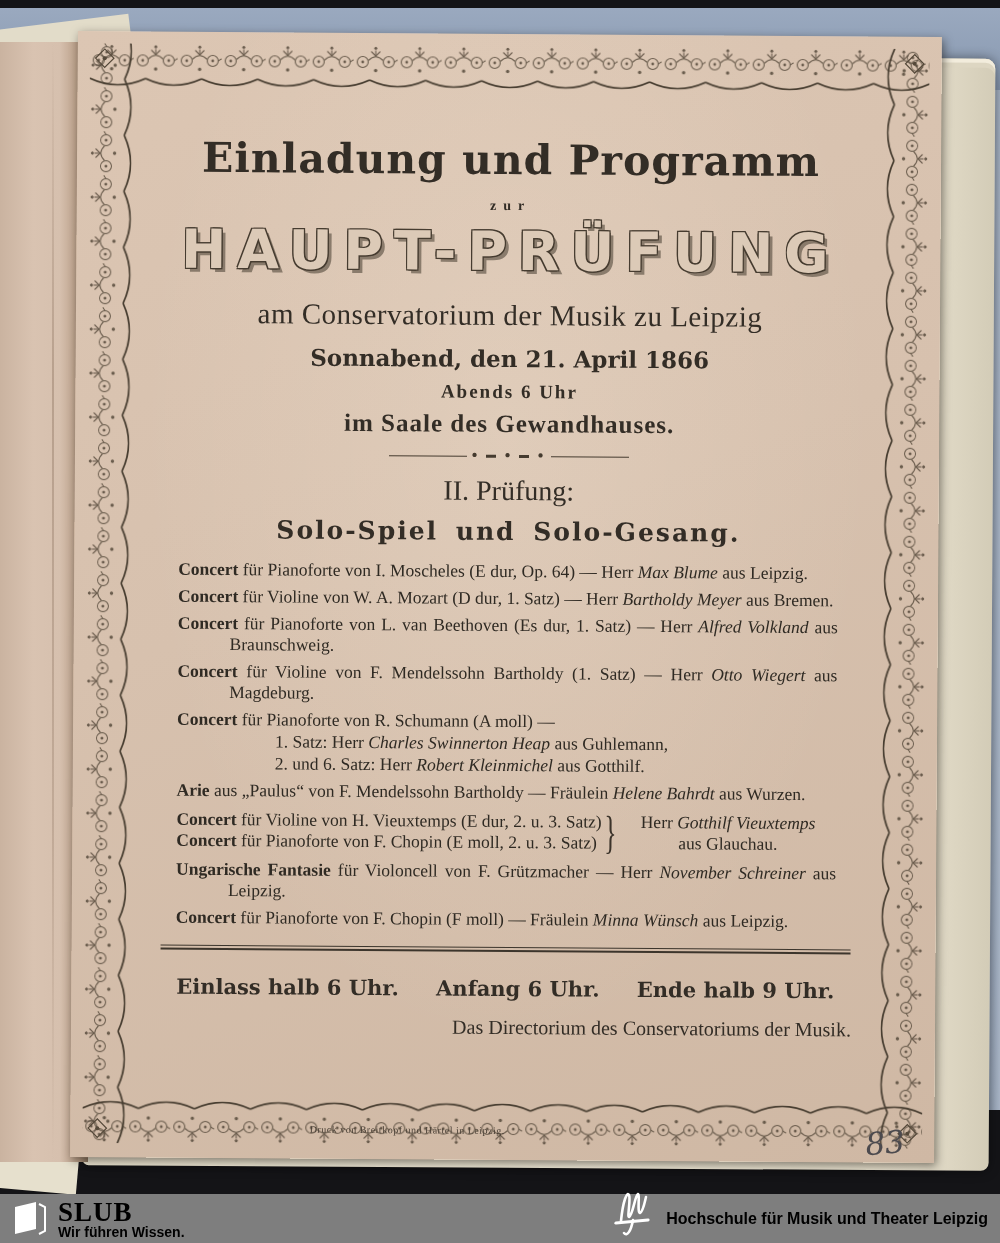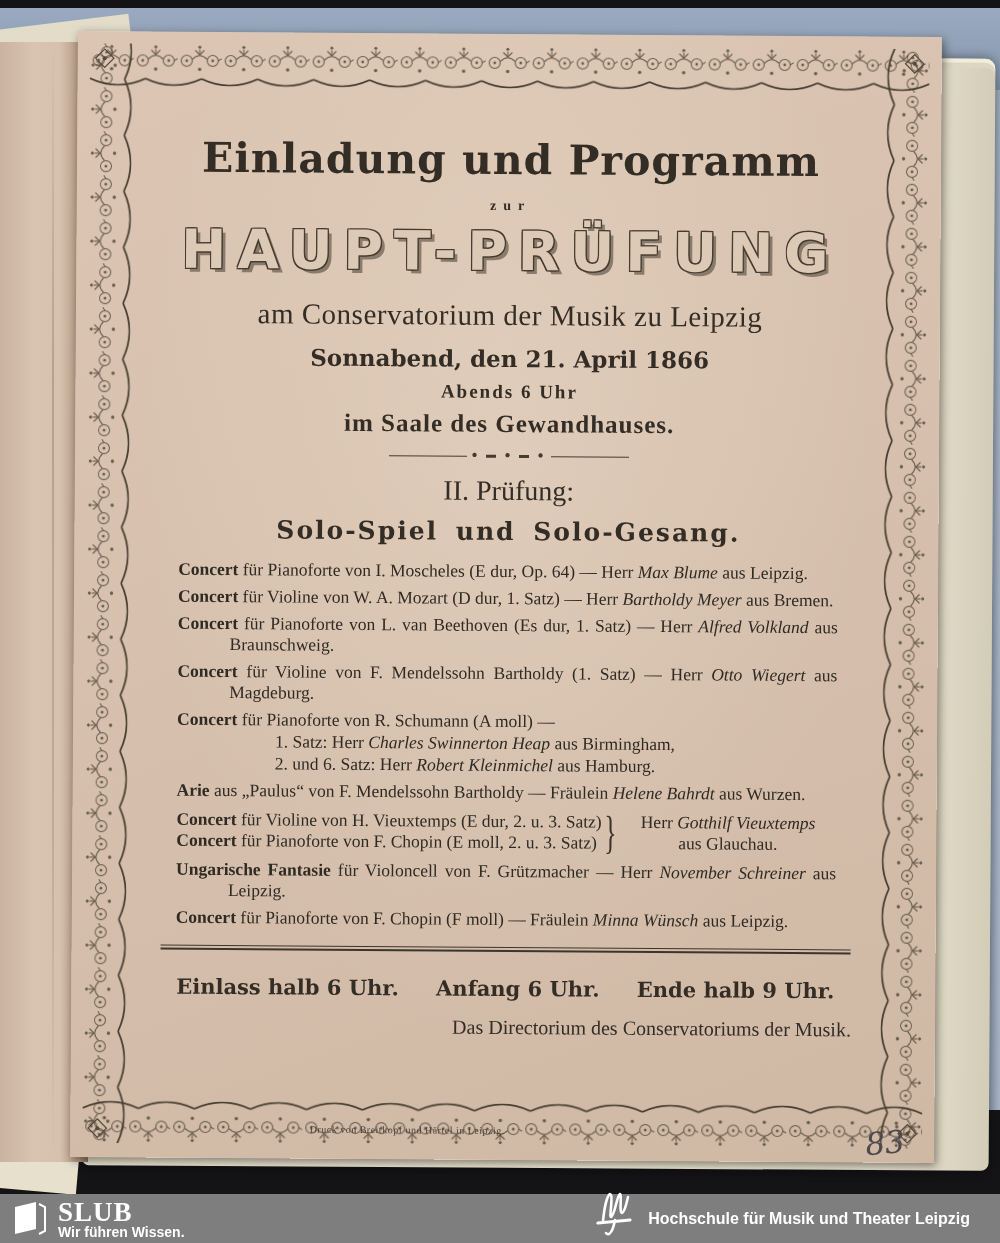--- a/index.html
+++ b/index.html
@@ -73,25 +73,25 @@
   .times{margin-top:24px;font-size:21px;font-weight:700;font-family:"DejaVu Serif",serif;}
   .times span{margin:0 15px;}
   .signature{margin-top:15px;font-size:20px;text-align:right;padding-right:20px;}
   .imprint{position:absolute;bottom:24px;left:0;width:78%;text-align:center;
     font-size:10px;letter-spacing:.5px;color:#4a4036;}
   .page-number{position:absolute;right:30px;bottom:2px;font-size:31px;font-style:italic;
     color:#4c4a4e;transform:rotate(-5deg);font-family:"DejaVu Serif",serif;}
   
   .viewer-bar{position:absolute;left:0;right:0;bottom:0;height:49px;background:#7e7e7e;
     display:flex;align-items:center;justify-content:space-between;
-    font-family:"Liberation Sans",sans-serif;color:#ffffff;z-index:20;}
+    font-family:"Liberation Sans",sans-serif;color:#000000;z-index:20;}
   .slub-group{display:flex;align-items:flex-start;gap:8px;padding-left:12px;cursor:pointer;}
   .slub-text .slub-name{font-family:"Liberation Serif",serif;font-weight:700;font-size:27px;line-height:26px;letter-spacing:1px;}
   .slub-text .slub-tag{font-size:14px;font-weight:700;line-height:14px;}
-  .partner-group{display:flex;align-items:center;gap:14px;padding-right:30px;cursor:pointer;}
+  .partner-group{display:flex;align-items:center;gap:14px;padding-right:12px;cursor:pointer;}
   .partner-name{font-size:16px;font-weight:700;}
 </style>
 </head>
 <body>
 
 <div class="blue-band"></div>
 <div class="blue-right"></div>
 <div class="stack-tl"></div>
 <div class="under-pages"></div>
 <div class="stack-bl"></div>
@@ -183,22 +183,22 @@
           <div class="main"><span class="b">Concert</span><span> für Violine von W. A. Mozart (D dur, 1. Satz) — Herr </span><span class="i">Bartholdy Meyer</span><span> aus Bremen.</span></div>
         </div>
         <div class="prog-item">
           <div class="main"><span class="b">Concert</span><span> für Pianoforte von L. van Beethoven (Es dur, 1. Satz) — Herr </span><span class="i">Alfred Volkland</span><span> aus Braunschweig.</span></div>
         </div>
         <div class="prog-item">
           <div class="main"><span class="b">Concert</span><span> für Violine von F. Mendelssohn Bartholdy (1. Satz) — Herr </span><span class="i">Otto Wiegert</span><span> aus Magdeburg.</span></div>
         </div>
         <div class="prog-item">
           <div class="main"><span class="b">Concert</span><span> für Pianoforte von R. Schumann (A moll) —</span></div>
-          <div class="sub"><span>1. Satz: Herr </span><span class="i">Charles Swinnerton Heap</span><span> aus Birmingham,</span></div>
-          <div class="sub"><span>2. und 6. Satz: Herr </span><span class="i">Robert Kleinmichel</span><span> aus Hamburg.</span></div>
+          <div class="sub"><span>1. Satz: Herr </span><span class="i">Charles Swinnerton Heap</span><span> aus Guhlemann,</span></div>
+          <div class="sub"><span>2. und 6. Satz: Herr </span><span class="i">Robert Kleinmichel</span><span> aus Gotthilf.</span></div>
         </div>
         <div class="prog-item">
           <div class="main"><span class="b">Arie</span><span> aus „Paulus“ von F. Mendelssohn Bartholdy — Fräulein </span><span class="i">Helene Bahrdt</span><span> aus Wurzen.</span></div>
         </div>
         <div class="prog-item pair">
           <div class="pair-left">
             <div class="pair-line"><span class="b">Concert</span><span> für Violine von H. Vieuxtemps (E dur, 2. u. 3. Satz)</span></div>
             <div class="pair-line"><span class="b">Concert</span><span> für Pianoforte von F. Chopin (E moll, 2. u. 3. Satz)</span></div>
           </div>
           <div class="pair-brace">}</div>

